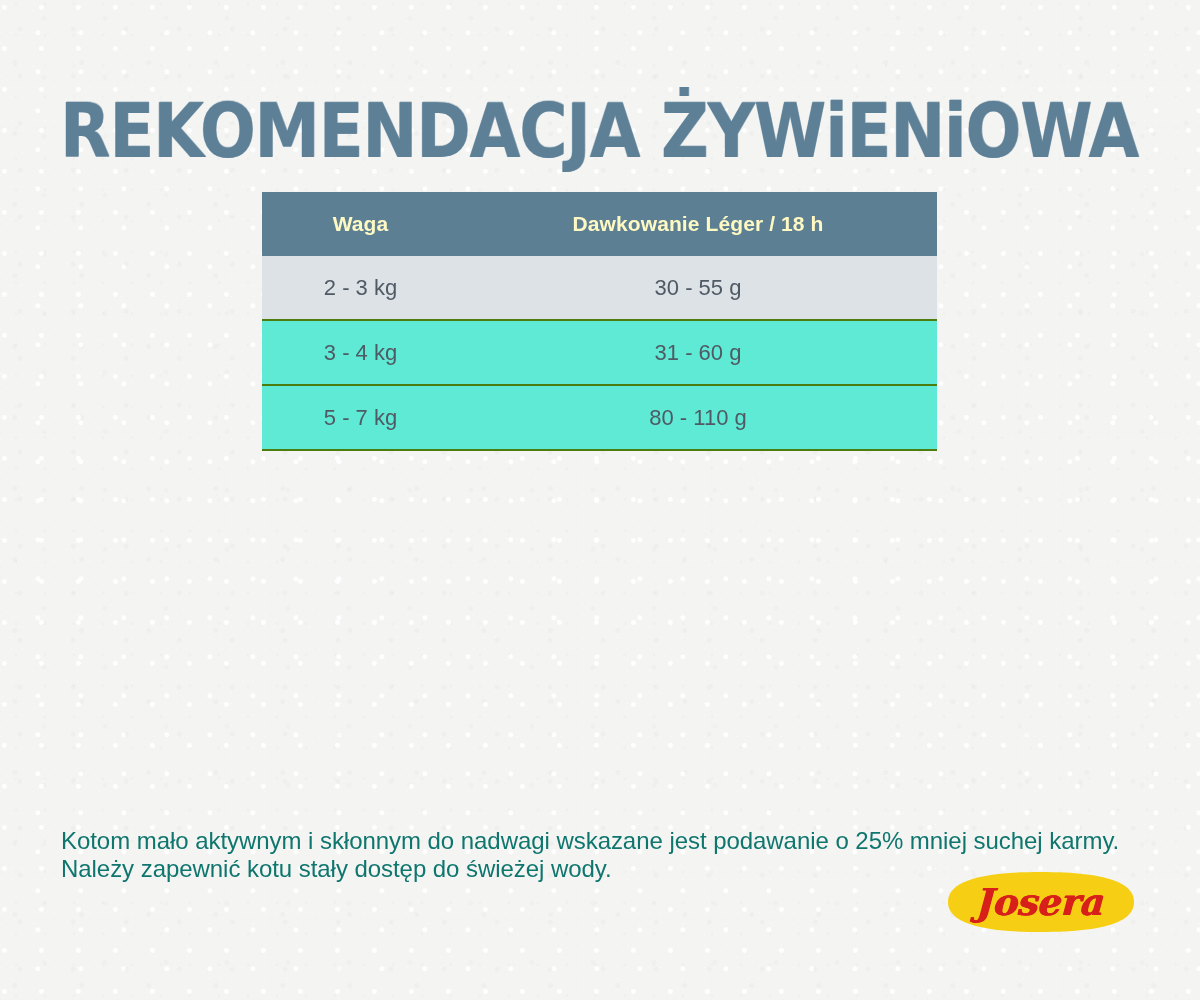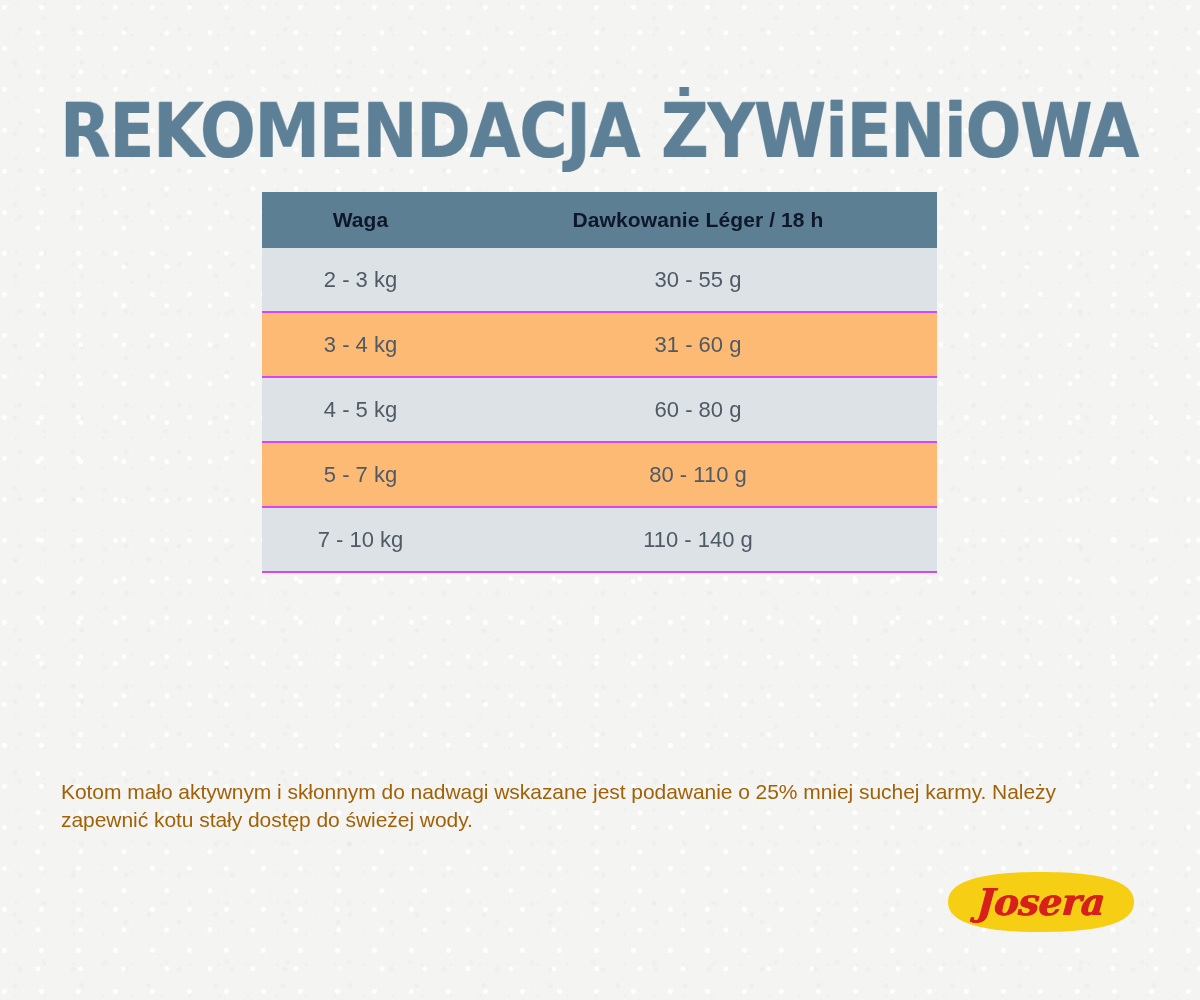--- a/index.html
+++ b/index.html
@@ -65,52 +65,52 @@
     table-layout: fixed;
   }
   #dosage-table th,
   #dosage-table td {
     padding: 0;
     margin: 0;
     text-align: center;
     vertical-align: middle;
   }
   #dosage-table thead th {
-    height: 56px;
+    height: 64px;
     background-color: #5d7f93;
-    color: #0f172a;
+    color: #fef9c3;
     font-size: 21px;
     font-weight: bold;
     letter-spacing: 0.1px;
     margin-left: 8px;
   }
   #dosage-table tbody td {
     height: 63px;
     font-size: 22px;
     font-weight: normal;
     color: #4f5a64;
-    border-bottom: 2px solid #d946ef;
+    border-bottom: 2px solid #4d7c0f;
   }
   #dosage-table tbody tr.row-shade td {
     background-color: #dde2e7;
   }
   #dosage-table tbody tr.row-plain td {
-    background-color: #fdba74;
+    background-color: #5eead4;
   }
   .col-weight { width: 197px; }
   .col-dose   { width: 478px; }
 
   
   #footnote {
     position: absolute;
     left: 61px;
-    top: 757px;
+    top: 803px;
     width: 1085px;
-    color: #a16207;
-    font-size: 21px;
+    color: #0f766e;
+    font-size: 24px;
     line-height: 28px;
     letter-spacing: -0.05px;
   }
 
   
   #logo {
     position: absolute;
     left: 942px;
     top: 868px;
     width: 198px;
@@ -157,31 +157,23 @@
   </thead>
   <tbody>
     <tr class="row-shade">
       <td>2 - 3 kg</td>
       <td>30 - 55 g</td>
     </tr>
     <tr class="row-plain">
       <td>3 - 4 kg</td>
       <td>31 - 60 g</td>
     </tr>
-    <tr class="row-shade">
-      <td>4 - 5 kg</td>
-      <td>60 - 80 g</td>
-    </tr>
     <tr class="row-plain">
       <td>5 - 7 kg</td>
       <td>80 - 110 g</td>
-    </tr>
-    <tr class="row-shade">
-      <td>7 - 10 kg</td>
-      <td>110 - 140 g</td>
     </tr>
   </tbody>
 </table>
 
 <p id="footnote">Kotom mało aktywnym i skłonnym do nadwagi wskazane jest podawanie o 25% mniej suchej karmy. Należy zapewnić kotu stały dostęp do świeżej wody.</p>
 
 <div id="logo">
   <svg viewBox="0 0 198 68" xmlns="http://www.w3.org/2000/svg">
     <path d="M 6 34
              C 6 16, 30 4, 99 4

